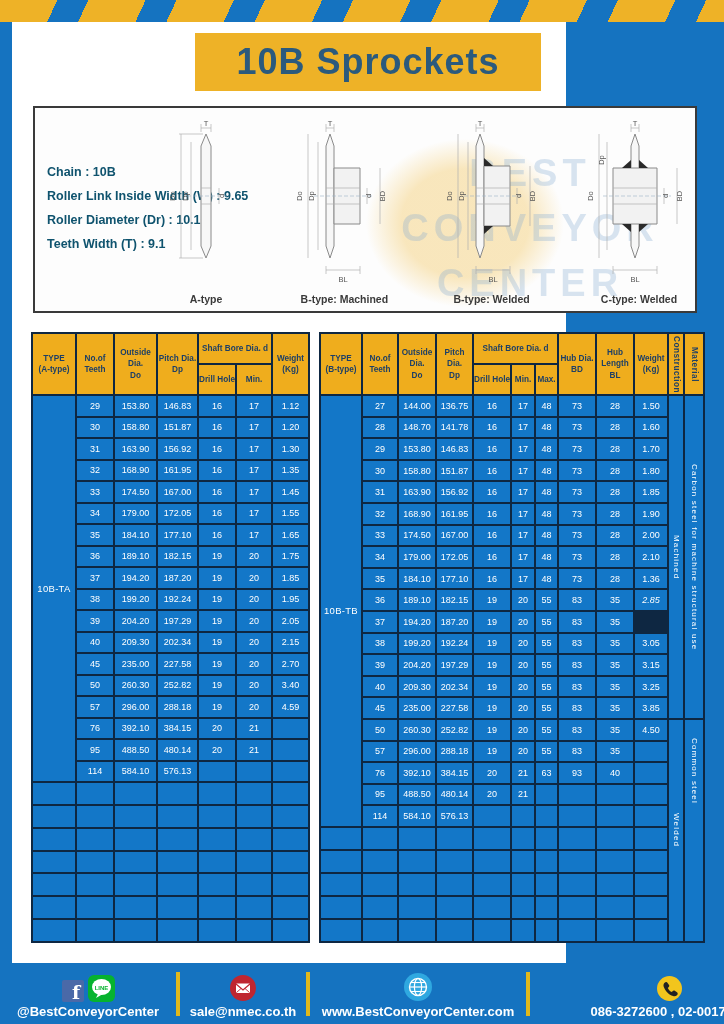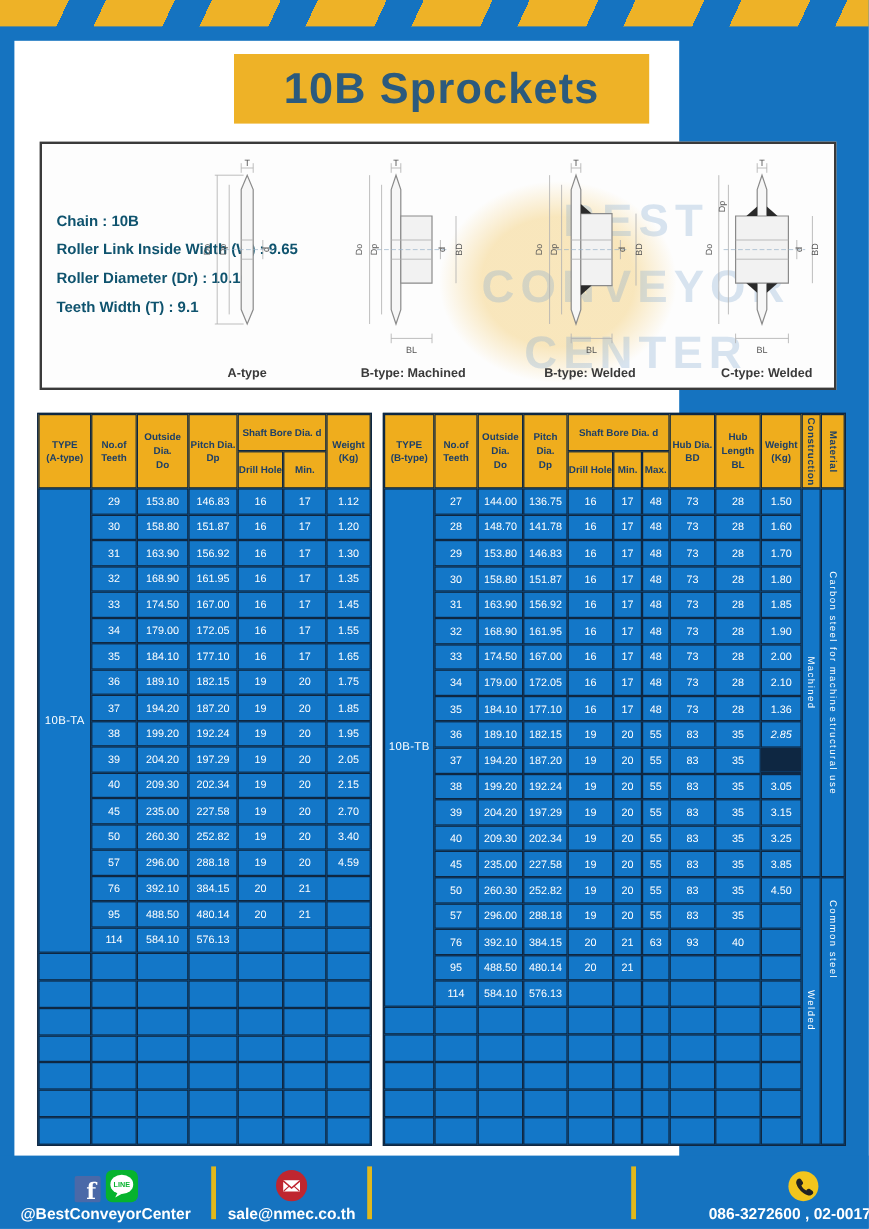--- a/index.html
+++ b/index.html
@@ -4,21 +4,21 @@
 <style>
   html,body{margin:0;padding:0;}
   body{width:724px;height:1024px;font-family:"Liberation Sans",sans-serif;-webkit-font-smoothing:antialiased;}
   #root{position:relative;width:724px;height:1024px;background:#1573c0;overflow:hidden;}
 
   
   .top-stripes{position:absolute;left:0;top:0;width:724px;height:22px;
     background:repeating-linear-gradient(115deg,#eeb227 0 52px,#1573c0 52px 80px);}
 
   
-  .page{position:absolute;left:12px;top:34px;width:554px;height:941px;background:#ffffff;}
+  .page{position:absolute;left:12px;top:22px;width:554px;height:941px;background:#ffffff;}
 
   .title-banner{position:absolute;left:183px;top:11px;width:346px;height:58px;background:#eeb227;
     display:flex;align-items:center;justify-content:center;}
   .title-banner span{font-size:36px;font-weight:bold;color:#2b5a7d;letter-spacing:1px;}
 
   
   .spec-box{position:absolute;left:21px;top:84px;width:664px;height:207px;background:#fdfdfd;
     border:2px solid #3a3a3a;box-sizing:border-box;overflow:hidden;}
   .wm-blob{position:absolute;left:330px;top:30px;width:200px;height:170px;border-radius:50%;
     background:radial-gradient(ellipse at center,rgba(238,178,39,.30) 0 45%,rgba(238,178,39,0) 70%);}
@@ -666,20 +666,33 @@
           <circle cx="14" cy="14" r="13" fill="#bf2630"></circle>
           <rect x="7" y="9.5" width="14" height="9.5" rx="1" fill="#ffffff"></rect>
           <path d="M7,10 L14,16 L21,10" stroke="#bf2630" stroke-width="1.3" fill="none"></path>
           <path d="M7.5,18.5 L12,14.5 M20.5,18.5 L16,14.5" stroke="#bf2630" stroke-width="0.9" fill="none"></path>
         </svg>
       </div>
       <div class="flabel">sale@nmec.co.th</div>
     </div>
     <div class="fdiv" style="left:306px"></div>
 
+    <div class="fsec" style="left:310px;width:216px">
+      <div class="icons">
+        <svg width="30" height="30" viewBox="0 0 30 30">
+          <circle cx="15" cy="15" r="14" fill="#2fa8e0"></circle>
+          <circle cx="15" cy="15" r="8.5" stroke="#ffffff" stroke-width="1.4" fill="none"></circle>
+          <ellipse cx="15" cy="15" rx="3.6" ry="8.5" stroke="#ffffff" stroke-width="1.2" fill="none"></ellipse>
+          <line x1="6.5" y1="15" x2="23.5" y2="15" stroke="#ffffff" stroke-width="1.2"></line>
+          <line x1="8" y1="10.5" x2="22" y2="10.5" stroke="#ffffff" stroke-width="1.1"></line>
+          <line x1="8" y1="19.5" x2="22" y2="19.5" stroke="#ffffff" stroke-width="1.1"></line>
+        </svg>
+      </div>
+      <div class="flabel">www.BestConveyorCenter.com</div>
+    </div>
     <div class="fdiv" style="left:526px"></div>
 
     <div class="fsec" style="left:558px;width:222px">
       <div class="icons">
         <svg width="27" height="27" viewBox="0 0 27 27">
           <circle cx="13.5" cy="13.5" r="12.5" fill="#f2c51d"></circle>
           <path d="M8.6,7.8 C9.6,6.8 11,6.9 11.6,7.9 L13,10 C13.5,10.8 13.3,11.6 12.5,12.3 L11.8,12.9 C12.6,14.7 14.1,16.2 15.9,17 L16.5,16.3 C17.2,15.5 18,15.3 18.8,15.8 L20.9,17.2 C21.9,17.8 22,19.2 21,20.2 C20,21.2 18.5,21.6 17.1,21.1 C12.8,19.6 9.2,16 7.7,11.7 C7.2,10.3 7.6,8.8 8.6,7.8 Z" fill="#222222"></path>
         </svg>
       </div>
       <div class="flabel">086-3272600 , 02-0017766</div>

